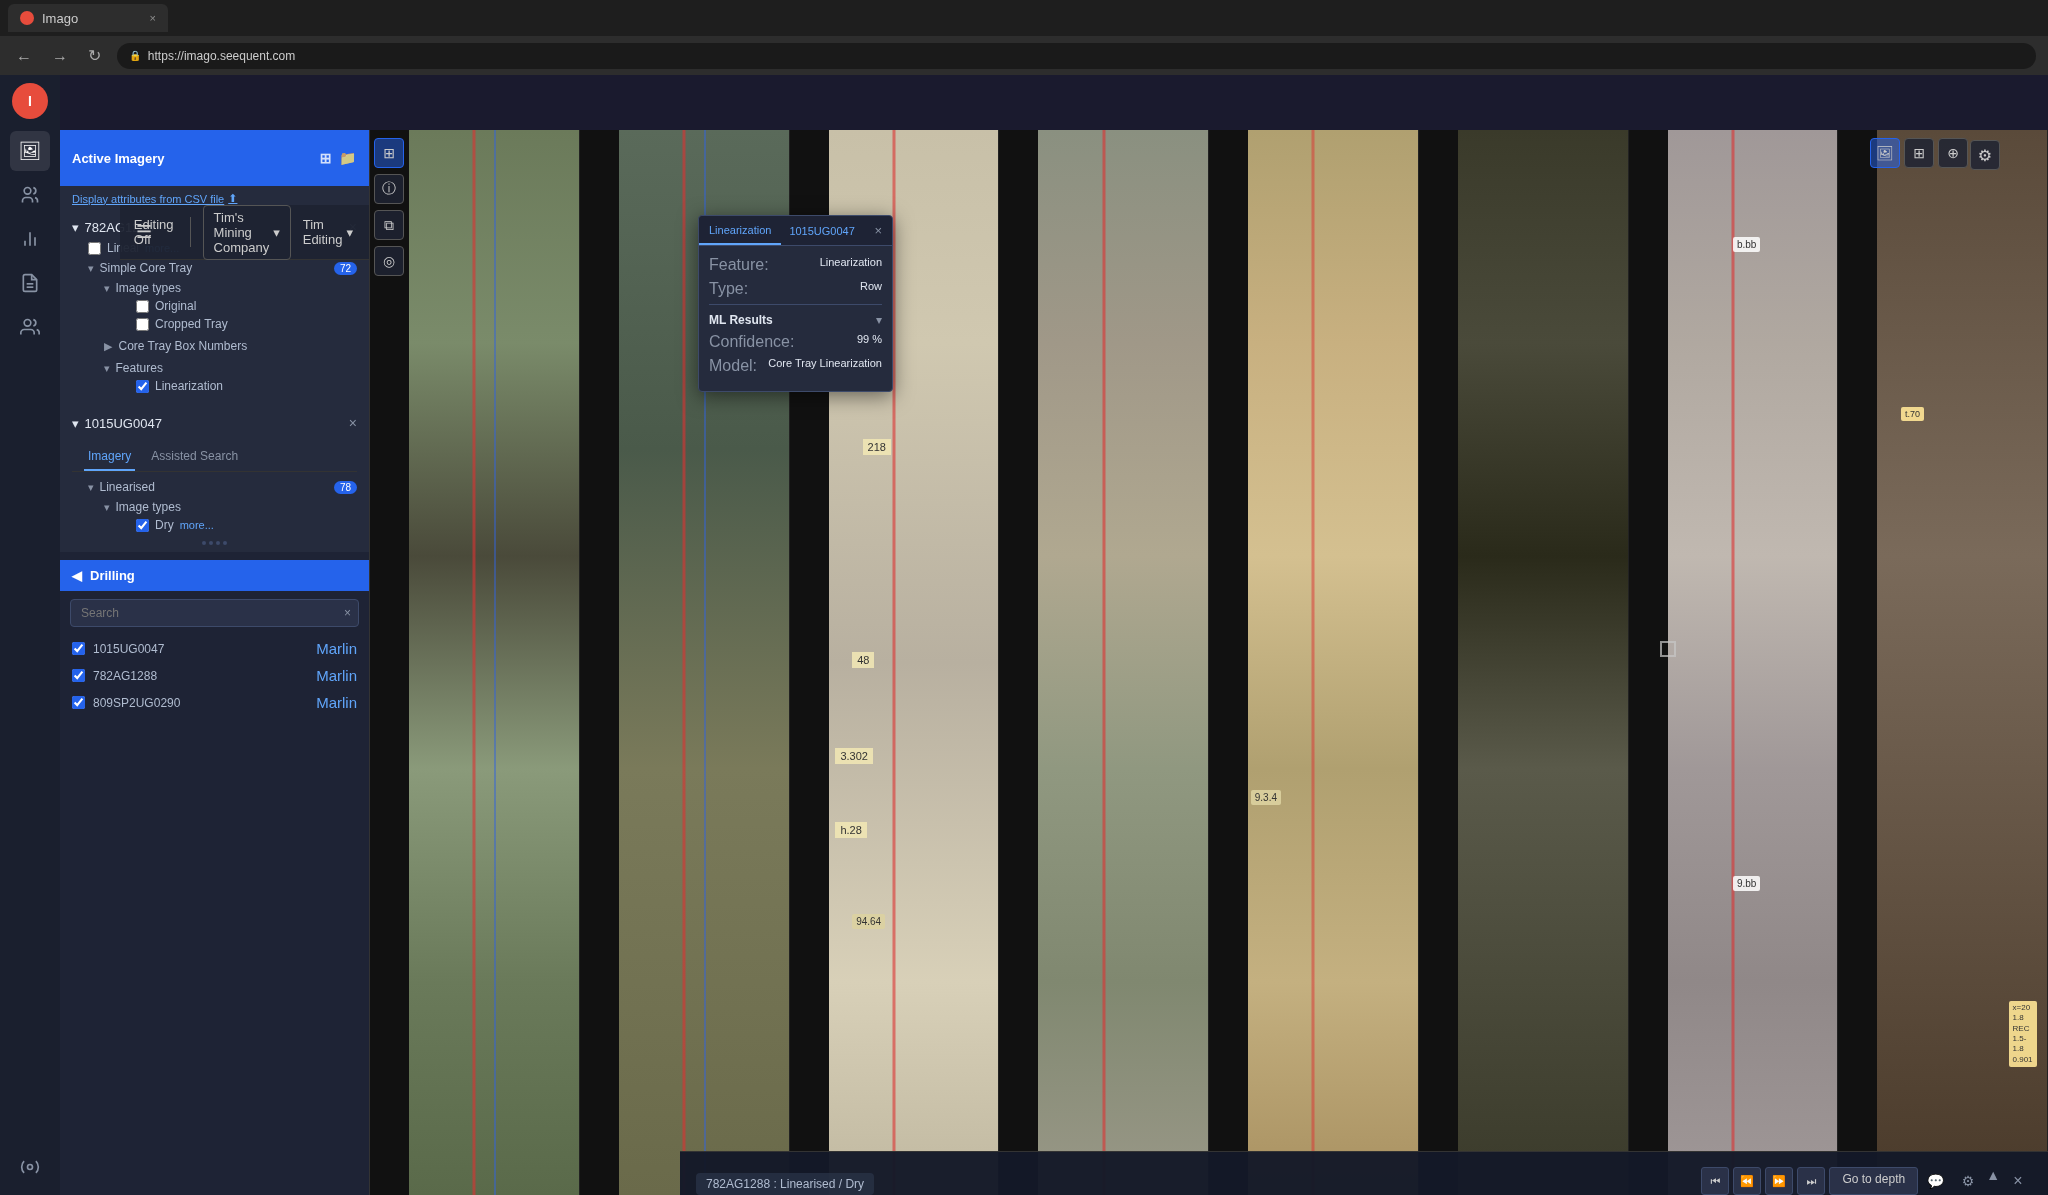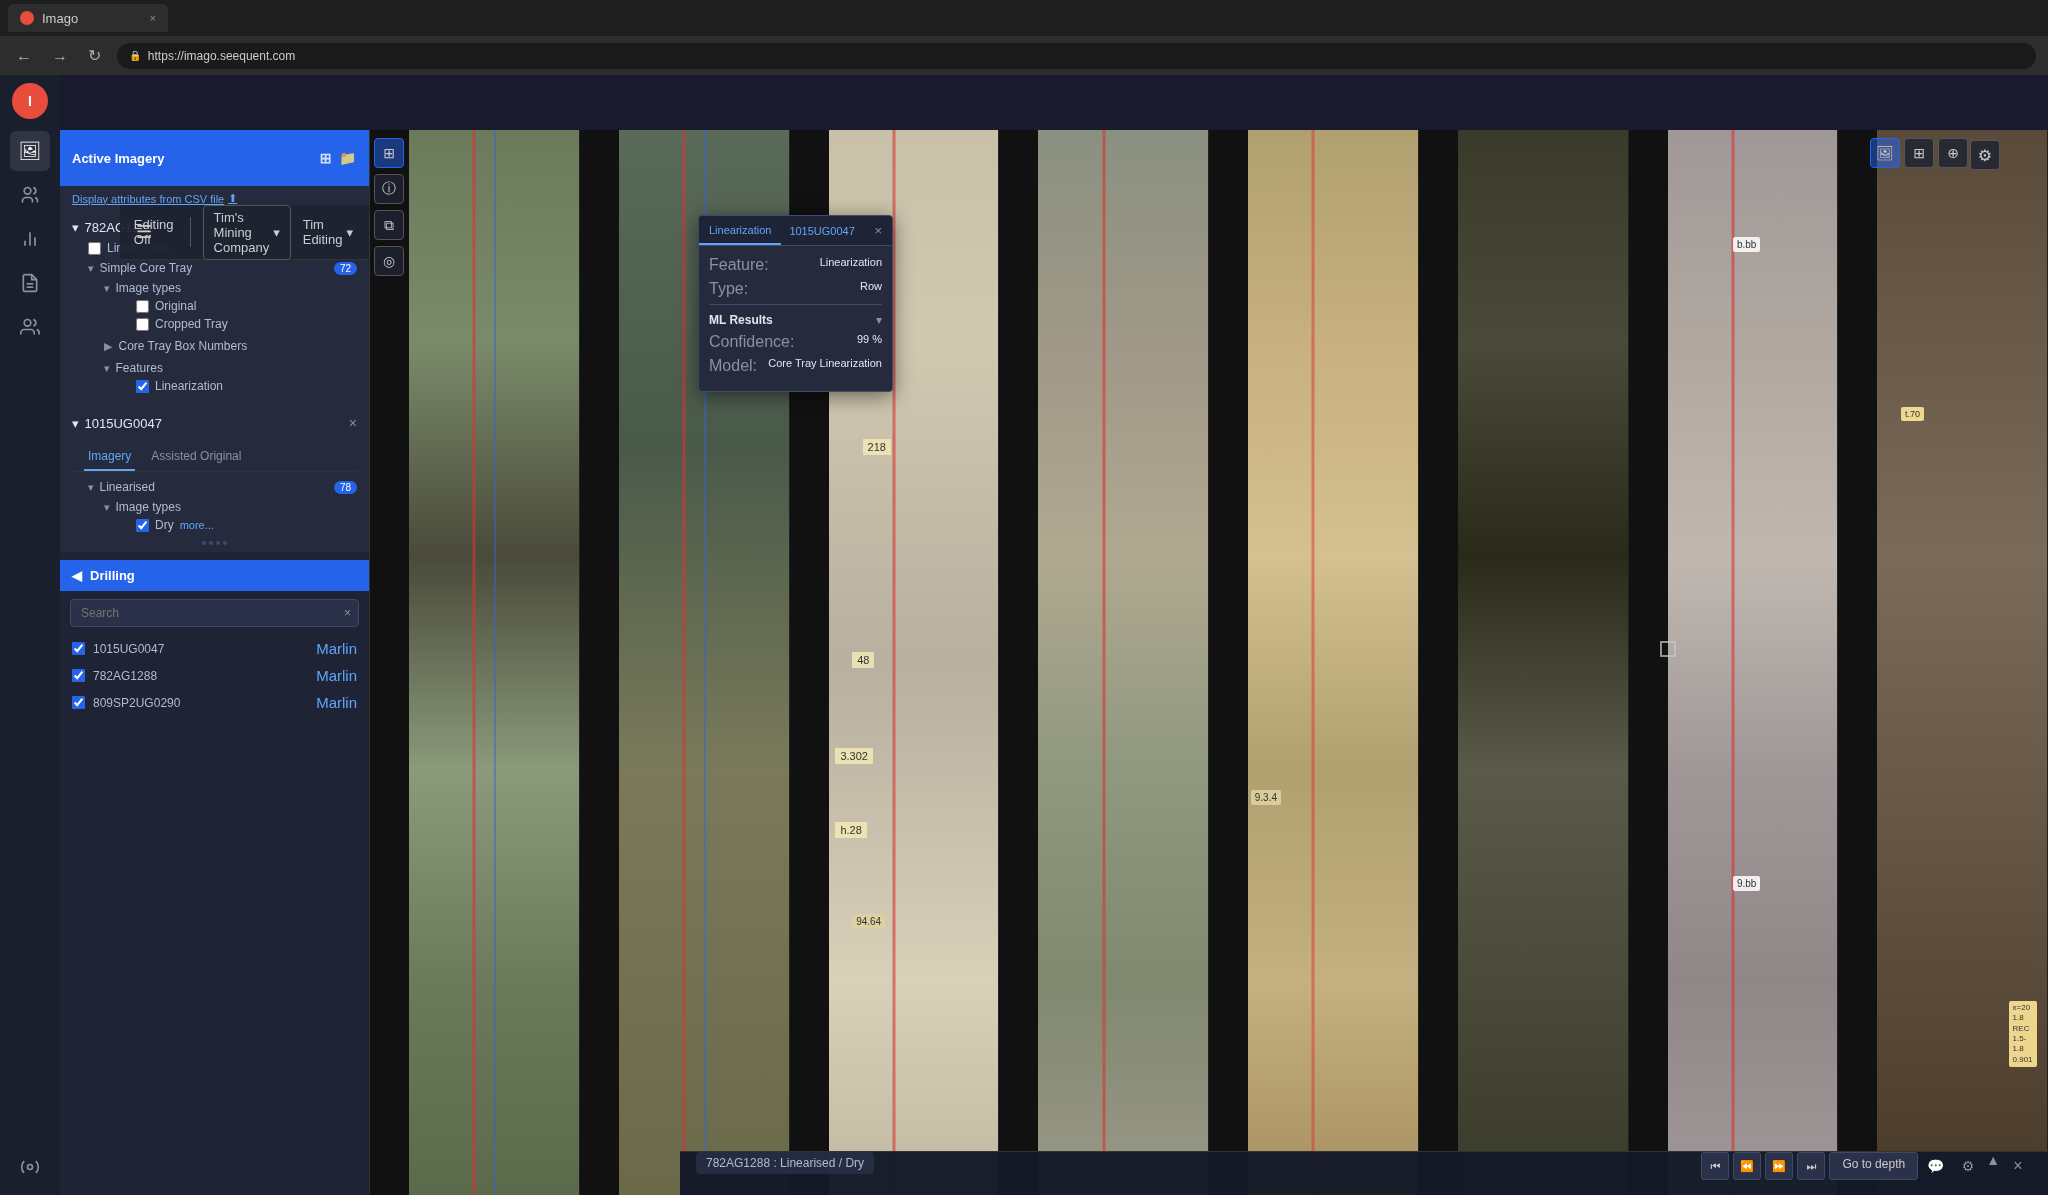--- a/index.html
+++ b/index.html
@@ -97,21 +97,21 @@
     .popup-body { padding: 10px; }
     .popup-row { display: flex; justify-content: space-between; margin-bottom: 6px; }
     .popup-key { color: #8892a4; font-size: 16px; }
     .popup-val { color: #e0e6f0; font-size: 11px; }
     .popup-section-header { display: flex; justify-content: space-between; align-items: center; margin: 8px 0 6px; }
     .popup-section-title { color: #e0e6f0; font-size: 12px; font-weight: 600; }
     .popup-expand { color: #8892a4; cursor: pointer; }
     .popup-divider { border: none; border-top: 1px solid #3d4a6a; margin: 6px 0; }
 
     
-    .bottom-bar { position: absolute; bottom: 0; left: 310px; right: 0; height: 44px; background: rgba(20,25,40,0.97); display: flex; align-items: flex-start; padding: 0 16px; gap: 24px; z-index: 30; border-top: 1px solid #333; }
+    .bottom-bar { position: absolute; bottom: 0; left: 310px; right: 0; height: 44px; background: rgba(20,25,40,0.97); display: flex; align-items: flex-end; padding: 0 16px; gap: 24px; z-index: 30; border-top: 1px solid #333; }
     .status-label { color: #b0bcd0; font-size: 12px; padding: 4px 10px; background: rgba(40,50,70,0.8); border-radius: 4px; }
     .nav-controls { display: flex; gap: 4px; margin-left: auto; }
     .nav-ctrl-btn { width: 28px; height: 28px; background: #2a3148; border: 1px solid #3d4a6a; border-radius: 3px; display: flex; align-items: center; justify-content: center; color: #ccc; cursor: pointer; font-size: 11px; }
     .goto-depth-btn { padding: 4px 12px; background: #2a3148; border: 1px solid #3d4a6a; border-radius: 3px; color: #ccc; font-size: 12px; cursor: pointer; height: 28px; }
     .bar-icon-btn { width: 28px; height: 28px; display: flex; align-items: center; justify-content: center; color: #8892a4; cursor: pointer; font-size: 14px; }
     .bar-close-btn { width: 28px; height: 28px; display: flex; align-items: center; justify-content: center; color: #8892a4; cursor: pointer; font-size: 16px; }
     .chevron-up { color: #8892a4; cursor: pointer; font-size: 14px; }
 
     
     .core-bg { width: 100%; height: 100%; display: flex; }
@@ -314,21 +314,21 @@
         <div class="borehole-header">
           <div class="borehole-name">
             <span>▾</span>
             <span>1015UG0047</span>
           </div>
           <span class="borehole-close">×</span>
         </div>
 
         <div class="sub-tabs">
           <span class="sub-tab active">Imagery</span>
-          <span class="sub-tab">Assisted Original</span>
+          <span class="sub-tab">Assisted Search</span>
         </div>
 
         <div class="tree-item" style="margin-top:4px;">
           <div class="tree-row">
             <span class="expand-arrow">▾</span>
             <span class="tree-label">Linearised</span>
             <span class="badge">78</span>
           </div>
 
           <div class="tree-item">

